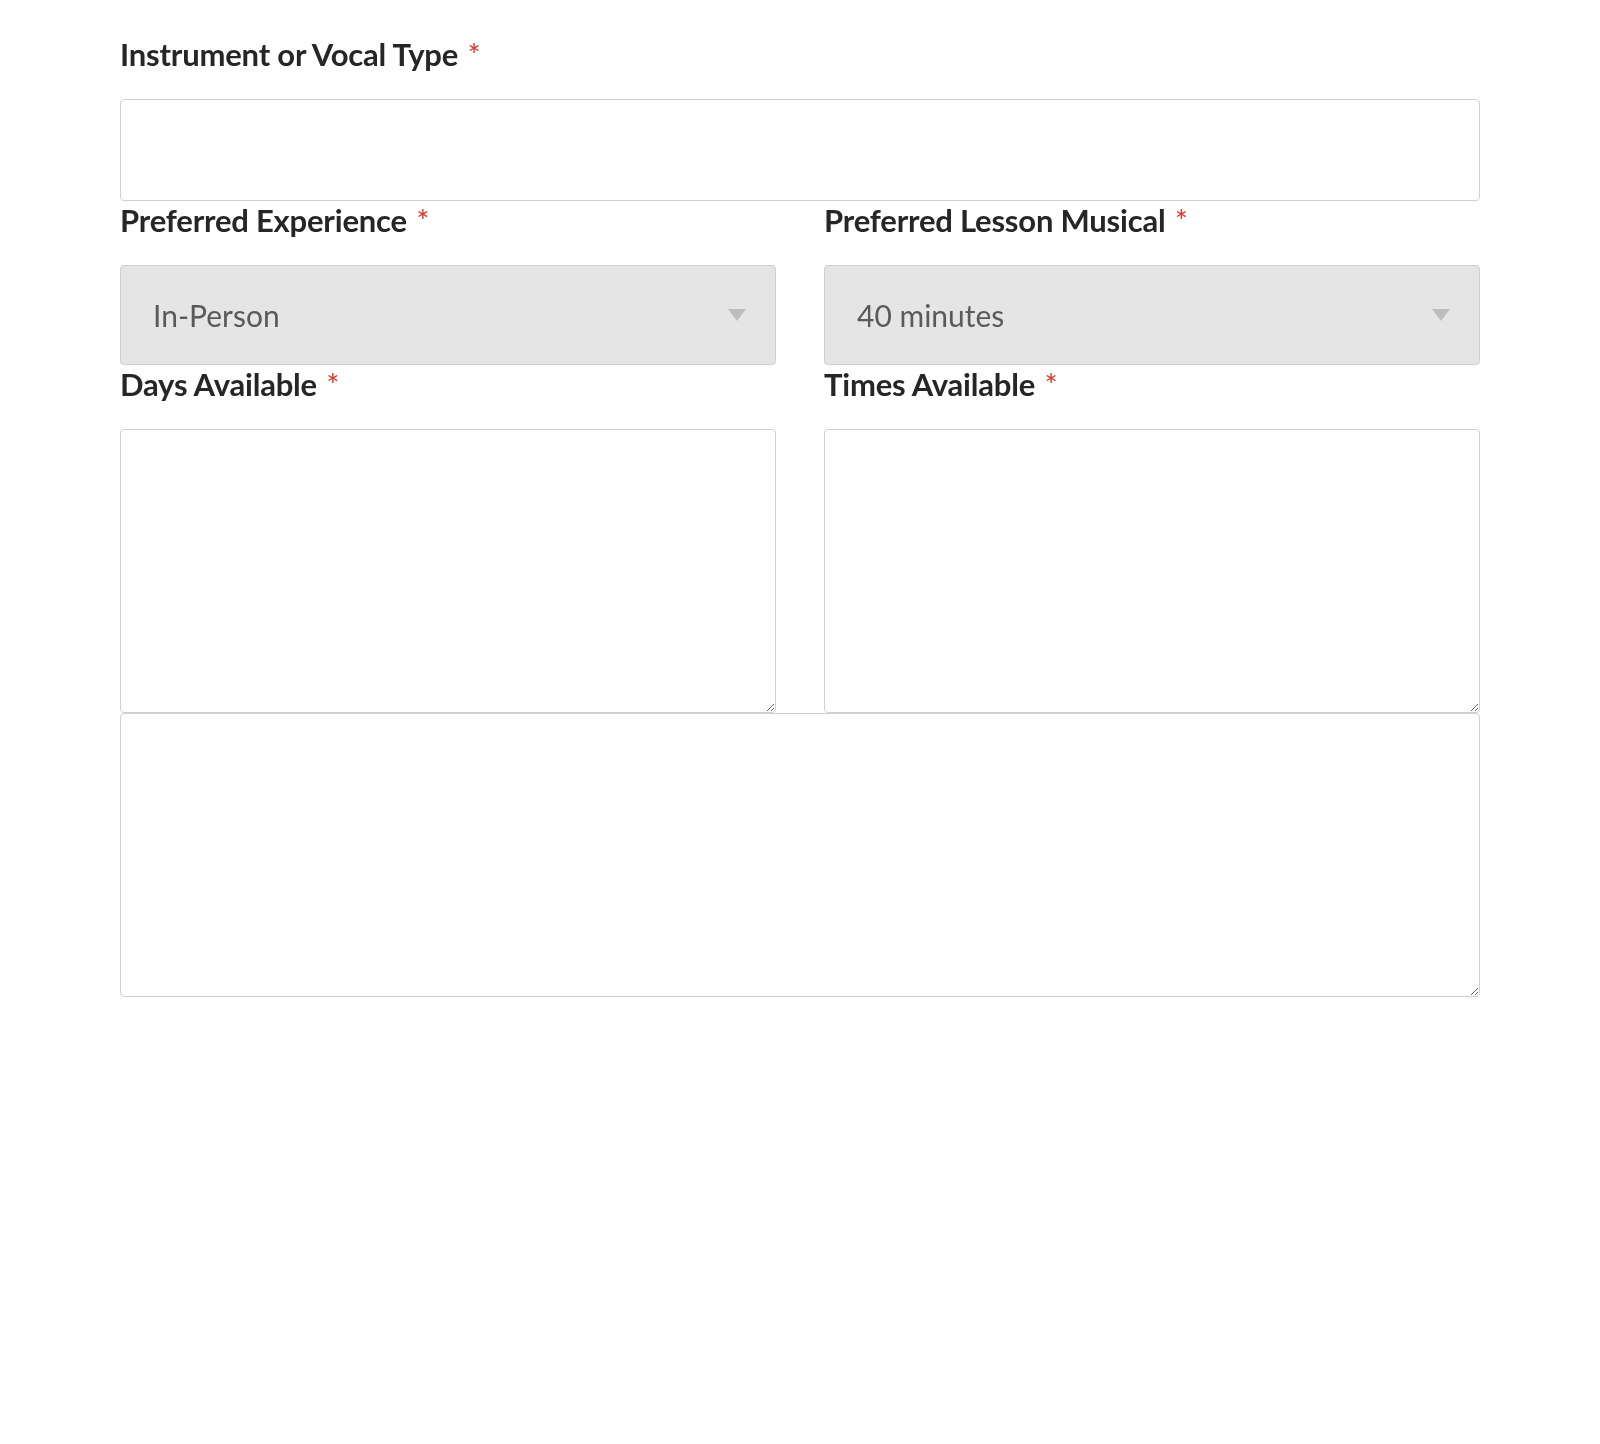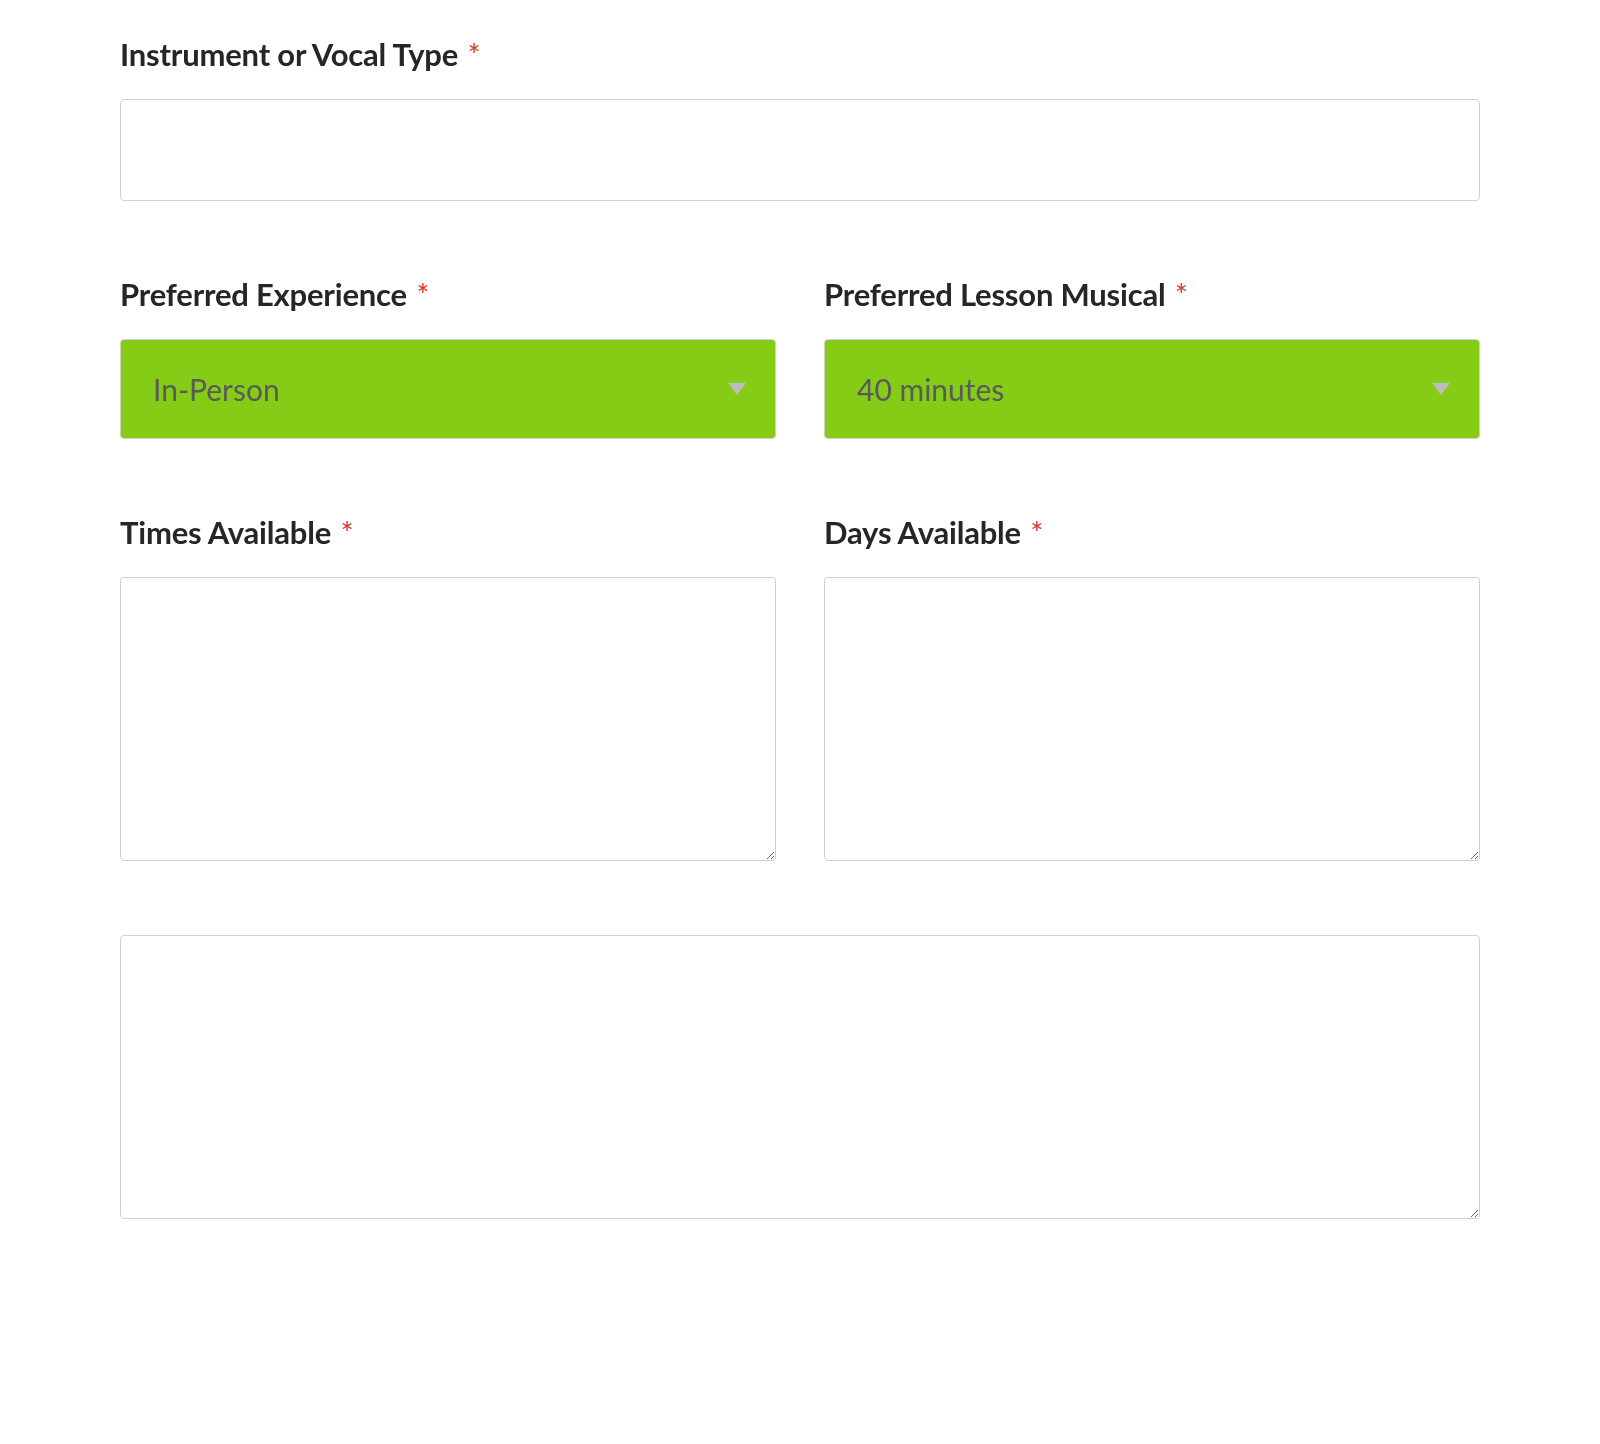--- a/index.html
+++ b/index.html
@@ -10,21 +10,20 @@
     body {
       font-family: "Lato", "Helvetica Neue", Helvetica, Arial, sans-serif;
       background: #ffffff;
       width: 1600px;
       height: 1444px;
       padding: 35px 120px 0 120px;
     }
     .form-row {
       display: flex;
       gap: 48px;
-      margin-bottom: 74px;
     }
     .form-field {
       flex: 1;
       display: flex;
       flex-direction: column;
     }
     .form-field.full {
       width: 100%;
     }
     .field-label {
@@ -52,21 +51,21 @@
     }
     .select-wrap {
       position: relative;
       width: 100%;
     }
     .select-input {
       width: 100%;
       height: 100px;
       border: 1px solid #cfcfcf;
       border-radius: 4px;
-      background: #84cc16;
+      background: #e5e5e5;
       padding: 0 60px 0 32px;
       font-size: 30px;
       font-family: inherit;
       color: #5a5a5a;
       appearance: none;
       -webkit-appearance: none;
       -moz-appearance: none;
       cursor: pointer;
       text-align: left;
     }
@@ -135,28 +134,28 @@
             <polygon points="0,0 18,0 9,12" fill="#bdbdbd"></polygon>
           </svg>
       </span>
     </div>
   </div>
 </div>
 
 <div class="form-row">
   <div class="form-field">
     <label class="field-label">
-      <span>Times Available</span>
+      <span>Days Available</span>
       <span class="required">*</span>
     </label>
     <textarea class="textarea-input" style=""></textarea>
   </div>
   <div class="form-field">
     <label class="field-label">
-      <span>Days Available</span>
+      <span>Times Available</span>
       <span class="required">*</span>
     </label>
     <textarea class="textarea-input" style=""></textarea>
   </div>
 </div>
 
 <div class="form-row">
   <div class="form-field full">
     <textarea class="textarea-input" style=""></textarea>
   </div>

